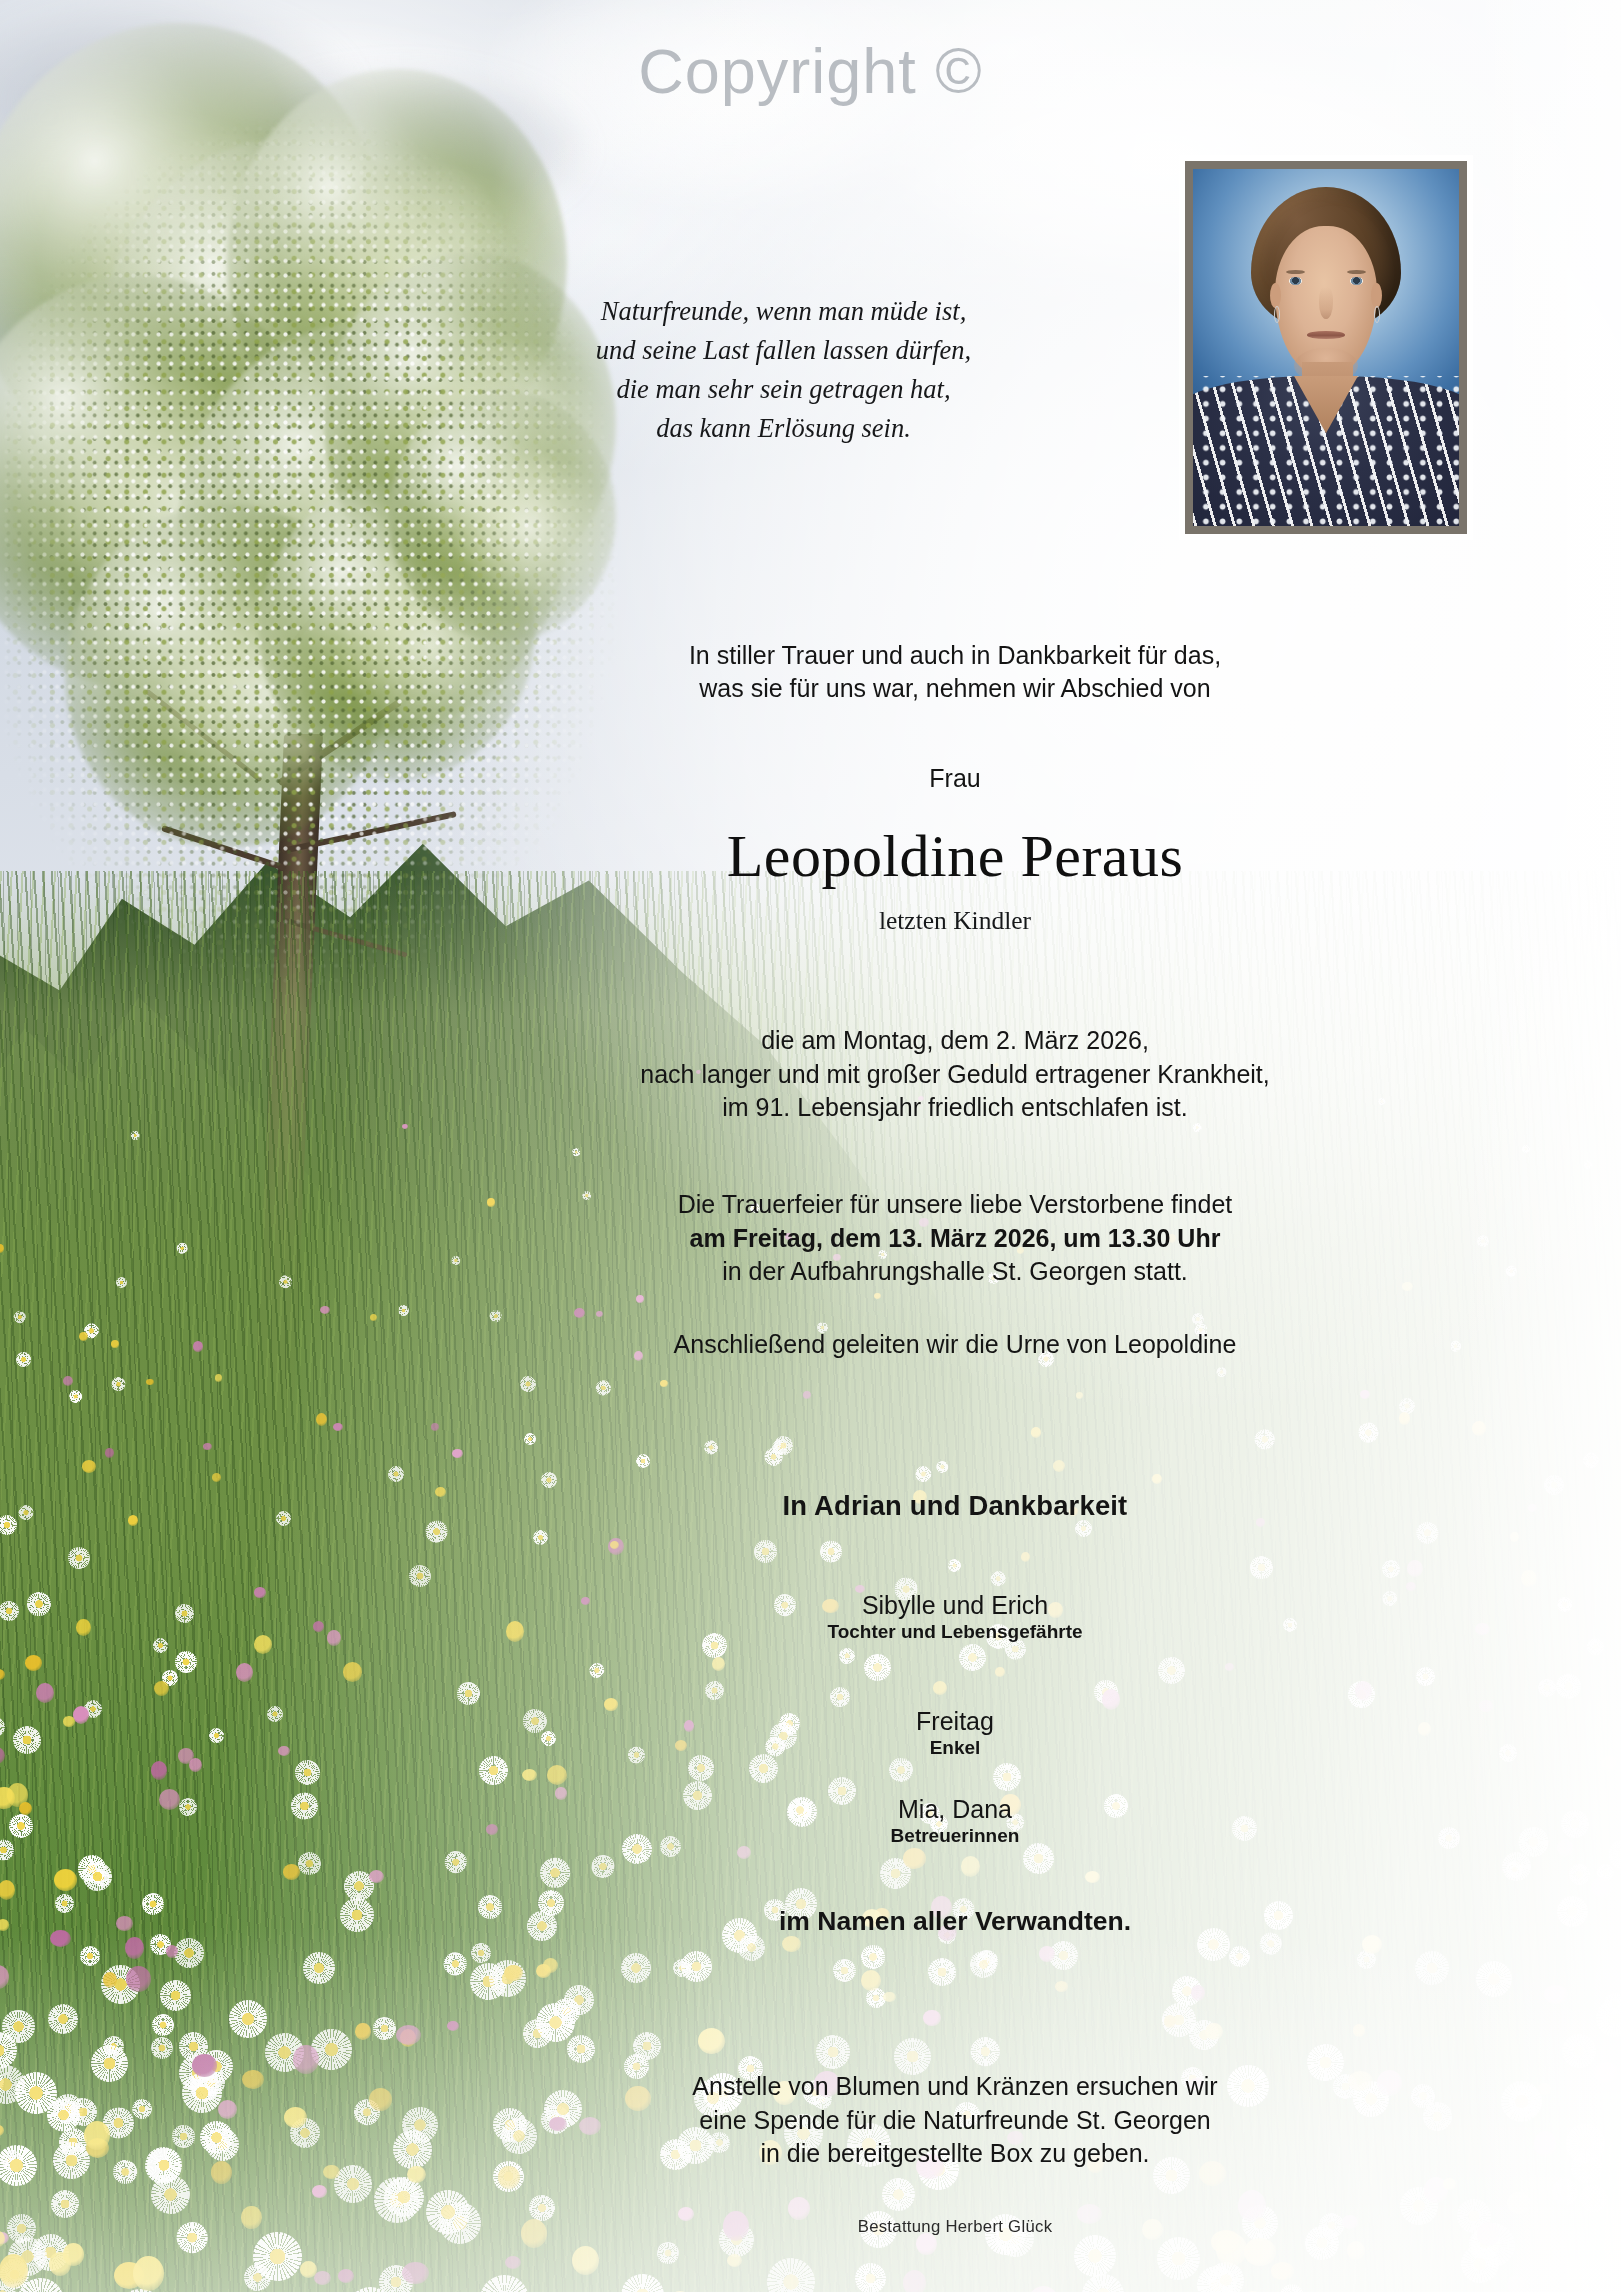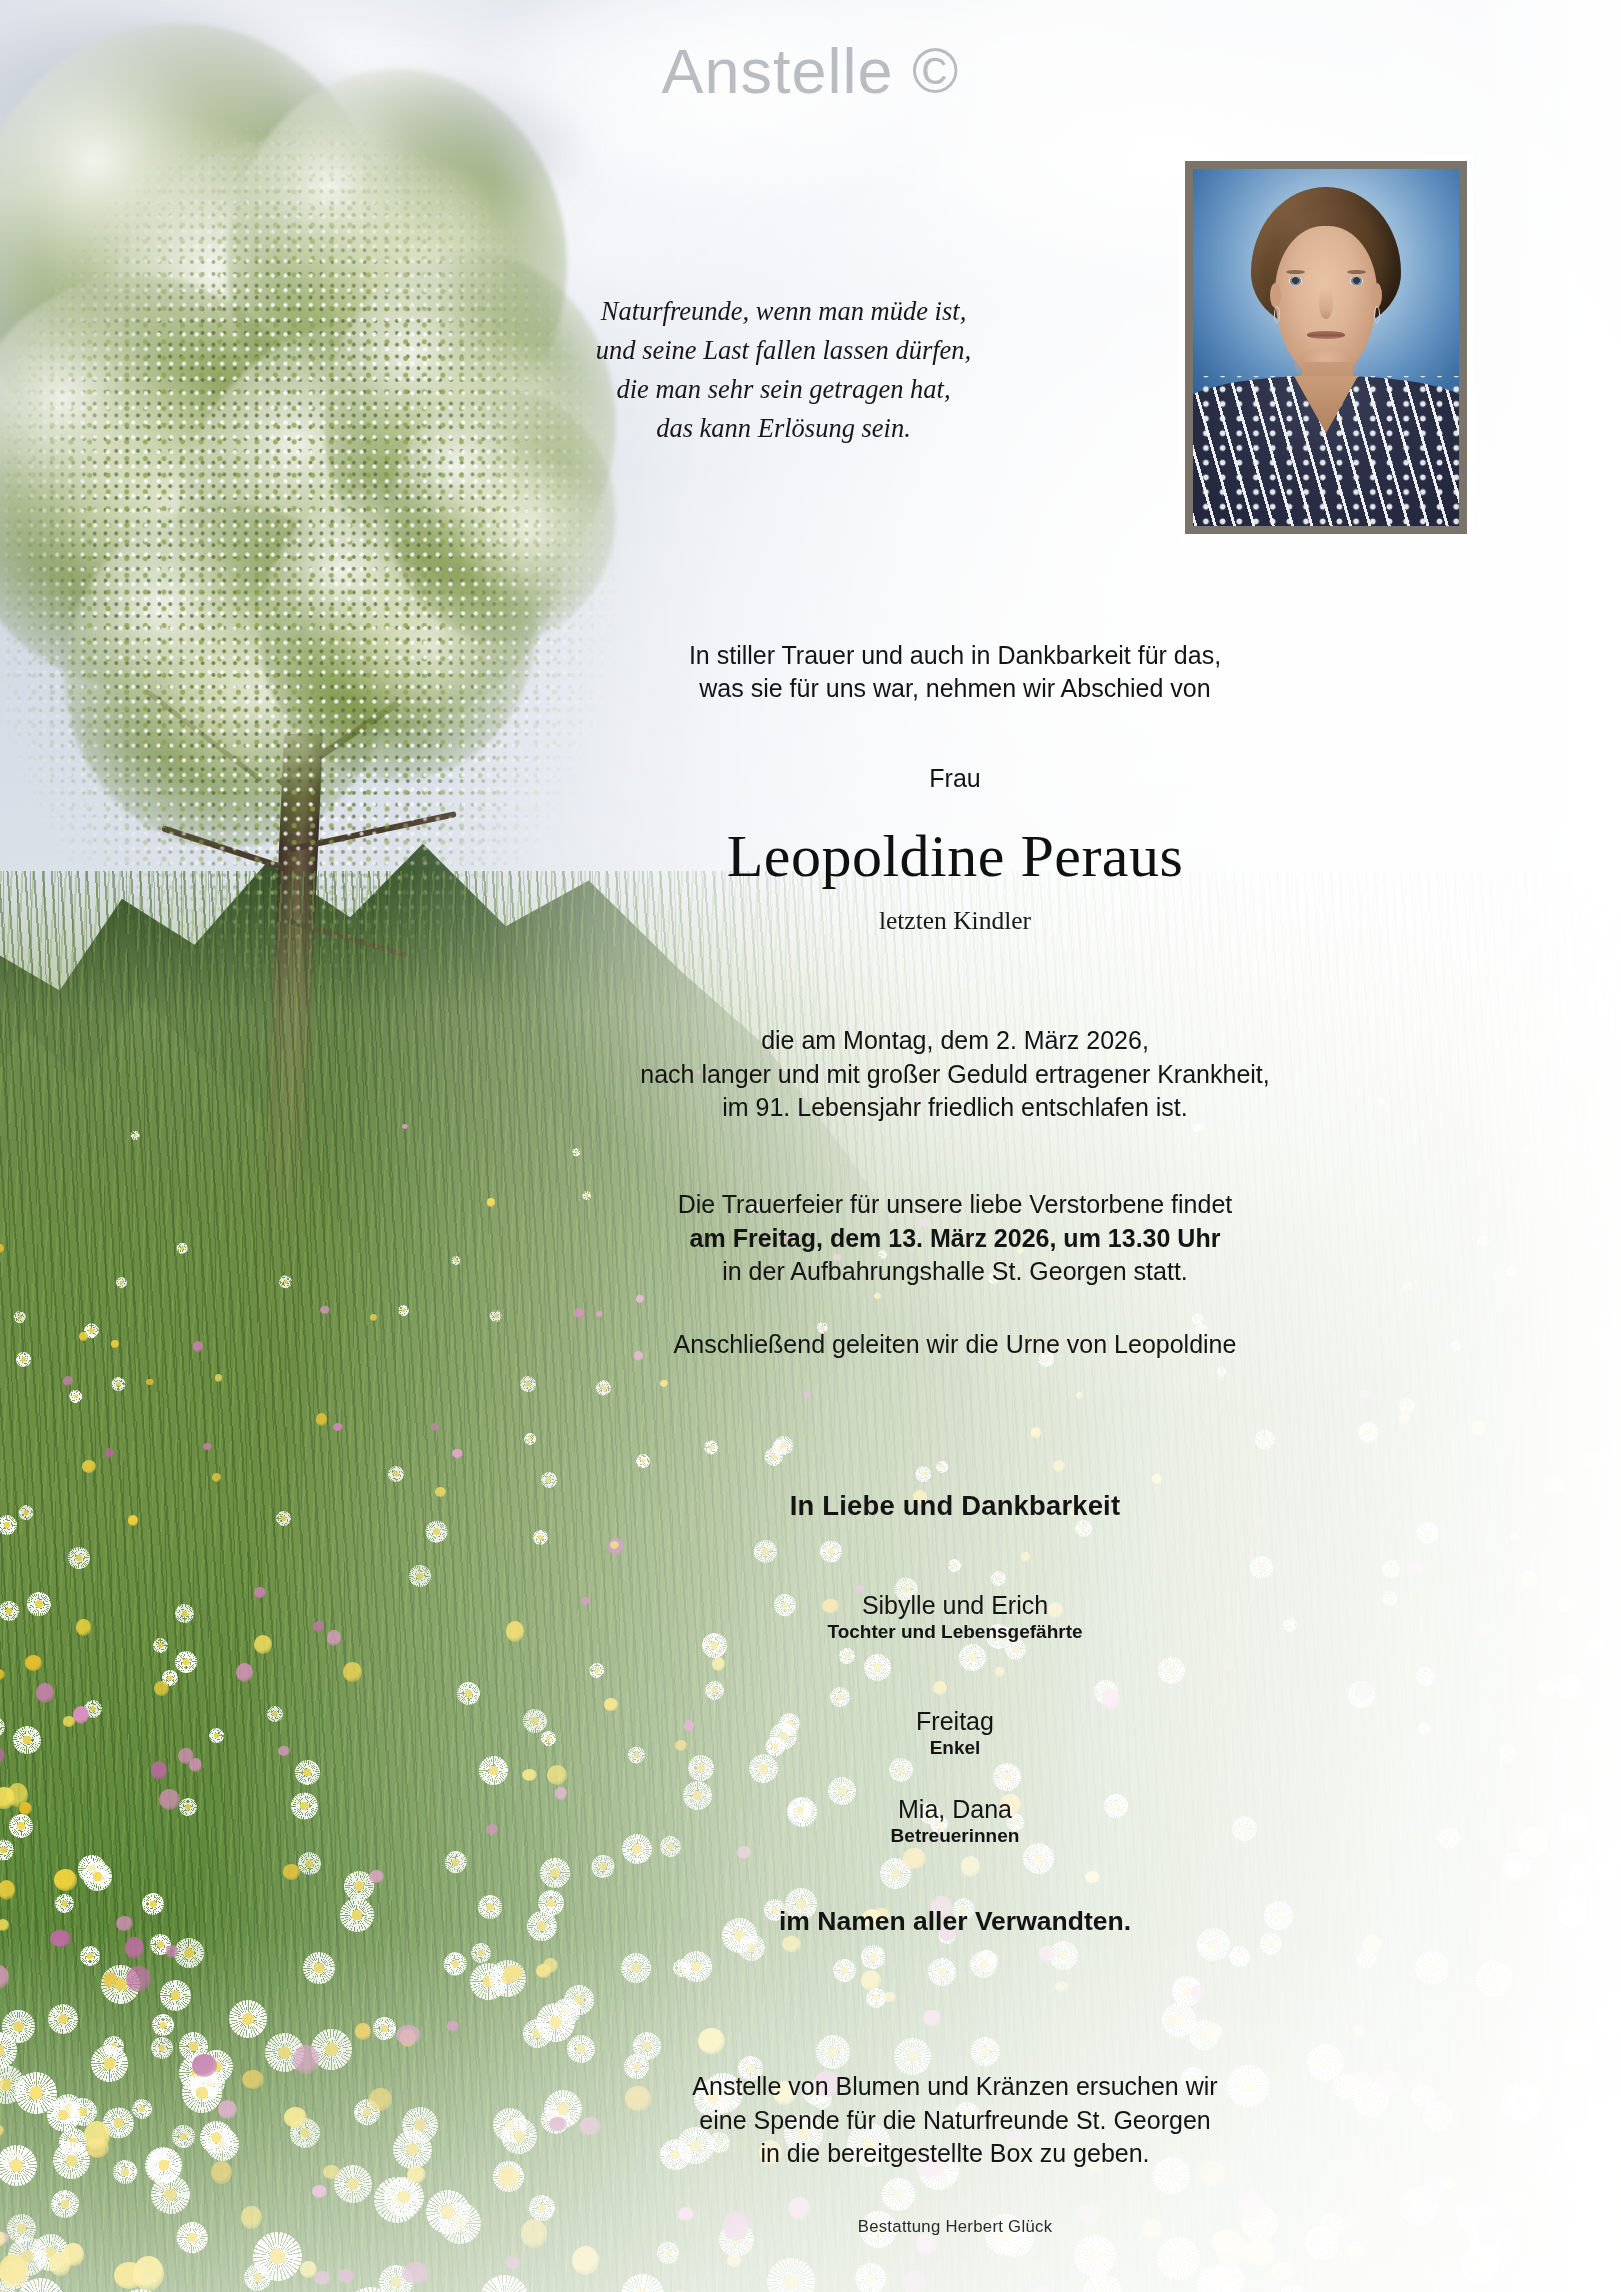--- a/index.html
+++ b/index.html
@@ -855,21 +855,21 @@
           <div class="dot" style="left: 2.23796%; top: 57.0602%; width: 17.7px; height: 20.6px; background: radial-gradient(circle at 42% 38%, rgb(200, 127, 174) 0%, rgb(200, 127, 174) 52%, rgba(0, 0, 0, 0.08) 100%); opacity: 0.88;"></div>
           <div class="dot" style="left: 36.787%; top: 30.9396%; width: 7px; height: 6.1px; background: radial-gradient(circle at 42% 38%, rgb(200, 127, 174) 0%, rgb(200, 127, 174) 52%, rgba(0, 0, 0, 0.08) 100%); opacity: 0.86;"></div>
         </div>
     </div>
 
     <div class="wash"></div>
     <div class="wash2"></div>
     <div class="vignette"></div>
   </div>
 
-  <div id="watermark">Anstelle ©</div>
+  <div id="watermark">Copyright ©</div>
 
   <div id="portrait">
     <div class="mat">
       <div class="img">
         <div class="p-hair"></div>
         <div class="p-face"></div>
         <div class="p-ear" style="left:29%;"></div>
         <div class="p-ear" style="left:67%;"></div>
         <div class="p-earring" style="left:30.5%;"></div>
         <div class="p-earring" style="left:68%;"></div>
@@ -915,21 +915,21 @@
     <div class="blk t-ceremony">
       <div>Die Trauerfeier für unsere liebe Verstorbene findet</div>
       <div class="b">am Freitag, dem 13. März 2026, um 13.30 Uhr</div>
       <div>in der Aufbahrungshalle St. Georgen statt.</div>
     </div>
 
     <div class="blk t-urn">
       <div>Anschließend geleiten wir die Urne von Leopoldine</div>
     </div>
 
-    <div class="blk t-love">In Liebe und Dankbarkeit</div>
+    <div class="blk t-love">In Adrian und Dankbarkeit</div>
 
     <div class="fam f1">
       <div class="nm">Sibylle und Erich</div>
       <div class="rl">Tochter und Lebensgefährte</div>
     </div>
     <div class="fam f2">
       <div class="nm">Freitag</div>
       <div class="rl">Enkel</div>
     </div>
     <div class="fam f3">

